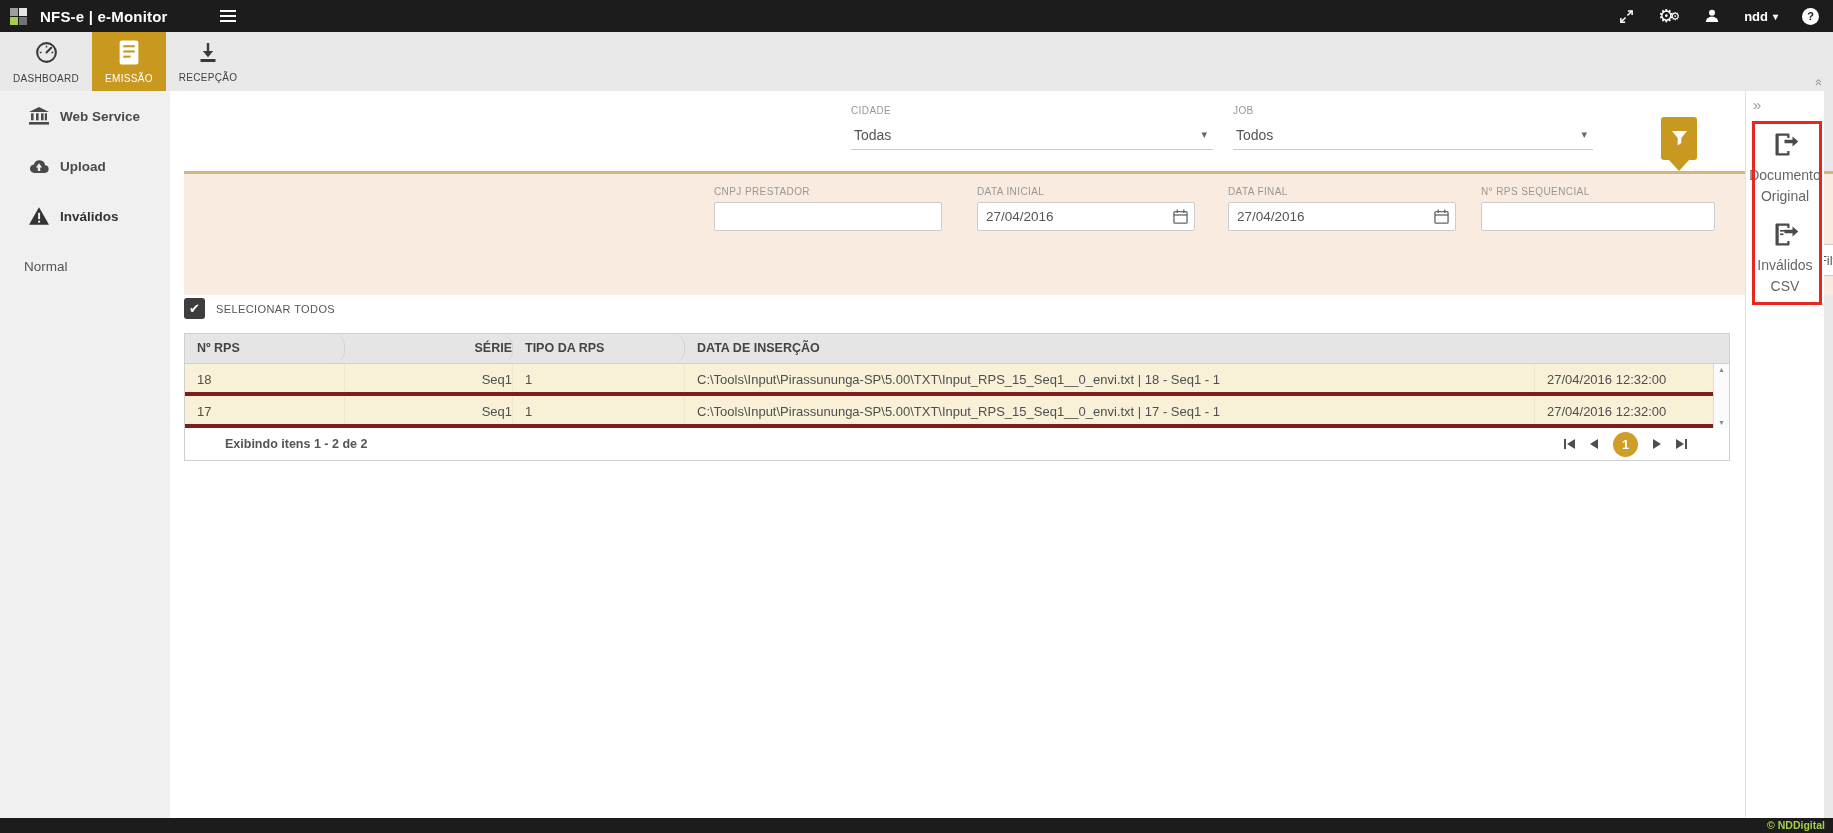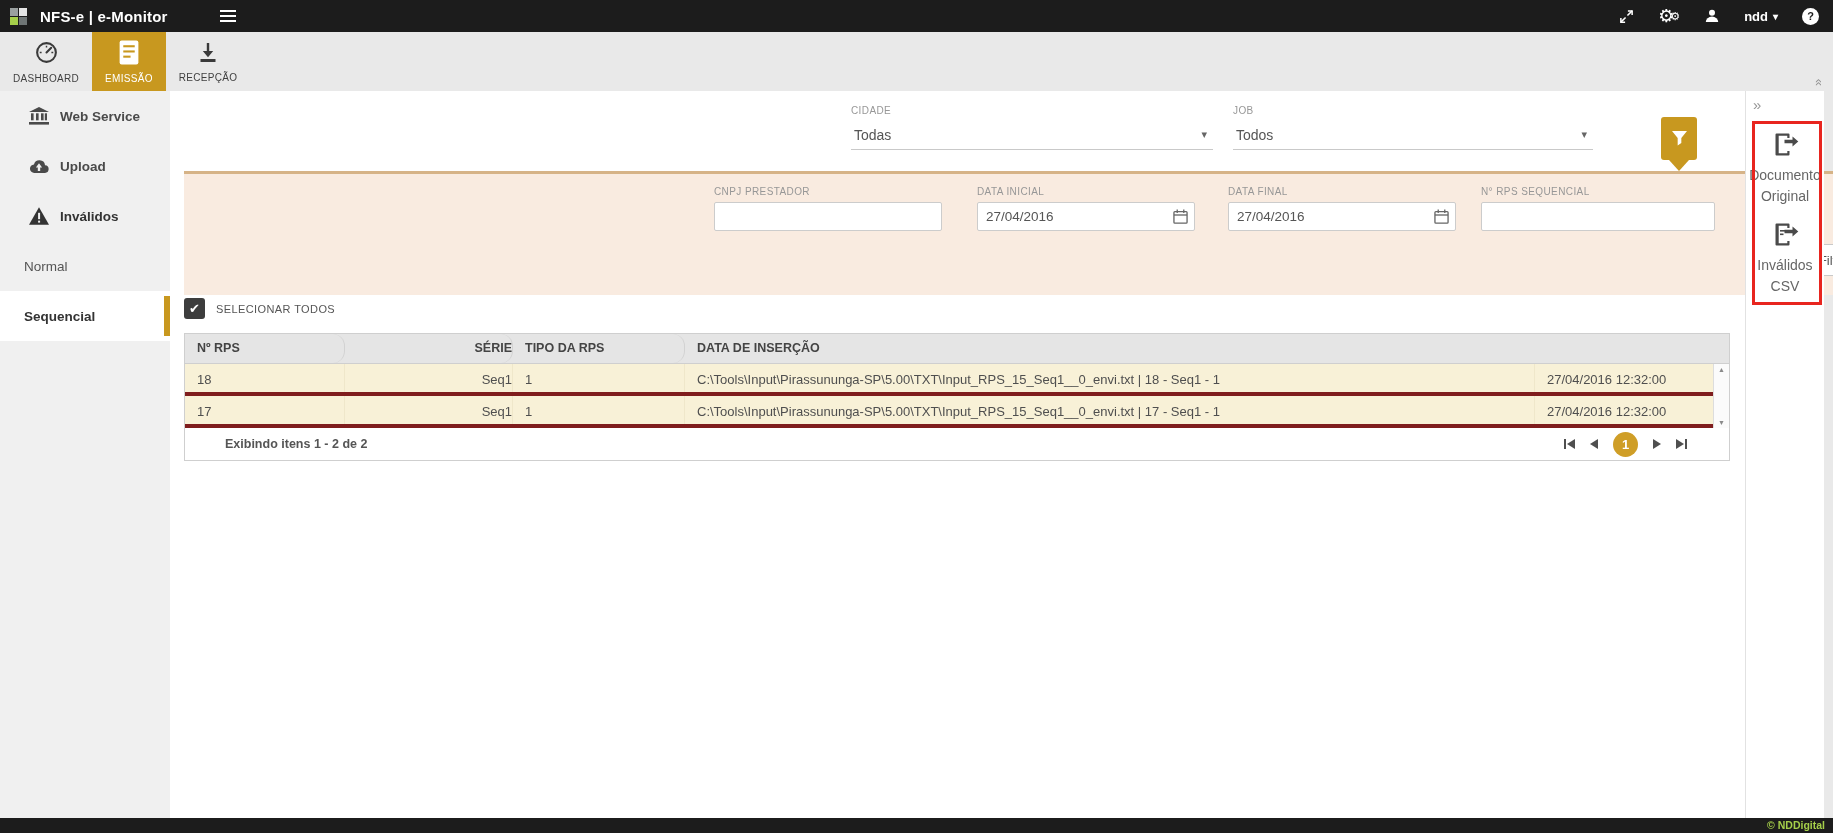--- a/index.html
+++ b/index.html
@@ -211,24 +211,20 @@
           <path d="M11 0 L22 19 H0 Z"></path>
           <rect x="10" y="6" width="2.2" height="7" fill="#f0f0f0"></rect>
           <rect x="10" y="14.6" width="2.2" height="2.2" fill="#f0f0f0"></rect>
         </svg>
       </span>
       <span>Inválidos</span>
     </div>
     <div class="side-sub">
       <span>Normal</span>
     </div>
-    <div class="side-sub active">
-      <span>Sequencial</span>
-      <span class="active-bar"></span>
-    </div>
   </div>
 
   <div class="main">
 
     <div class="sel-cidade">
       <div class="uf-label">CIDADE</div>
       <div class="u-select">
         <span class="sel-value">Todas</span>
         <span class="caret">▾</span>
       </div>

